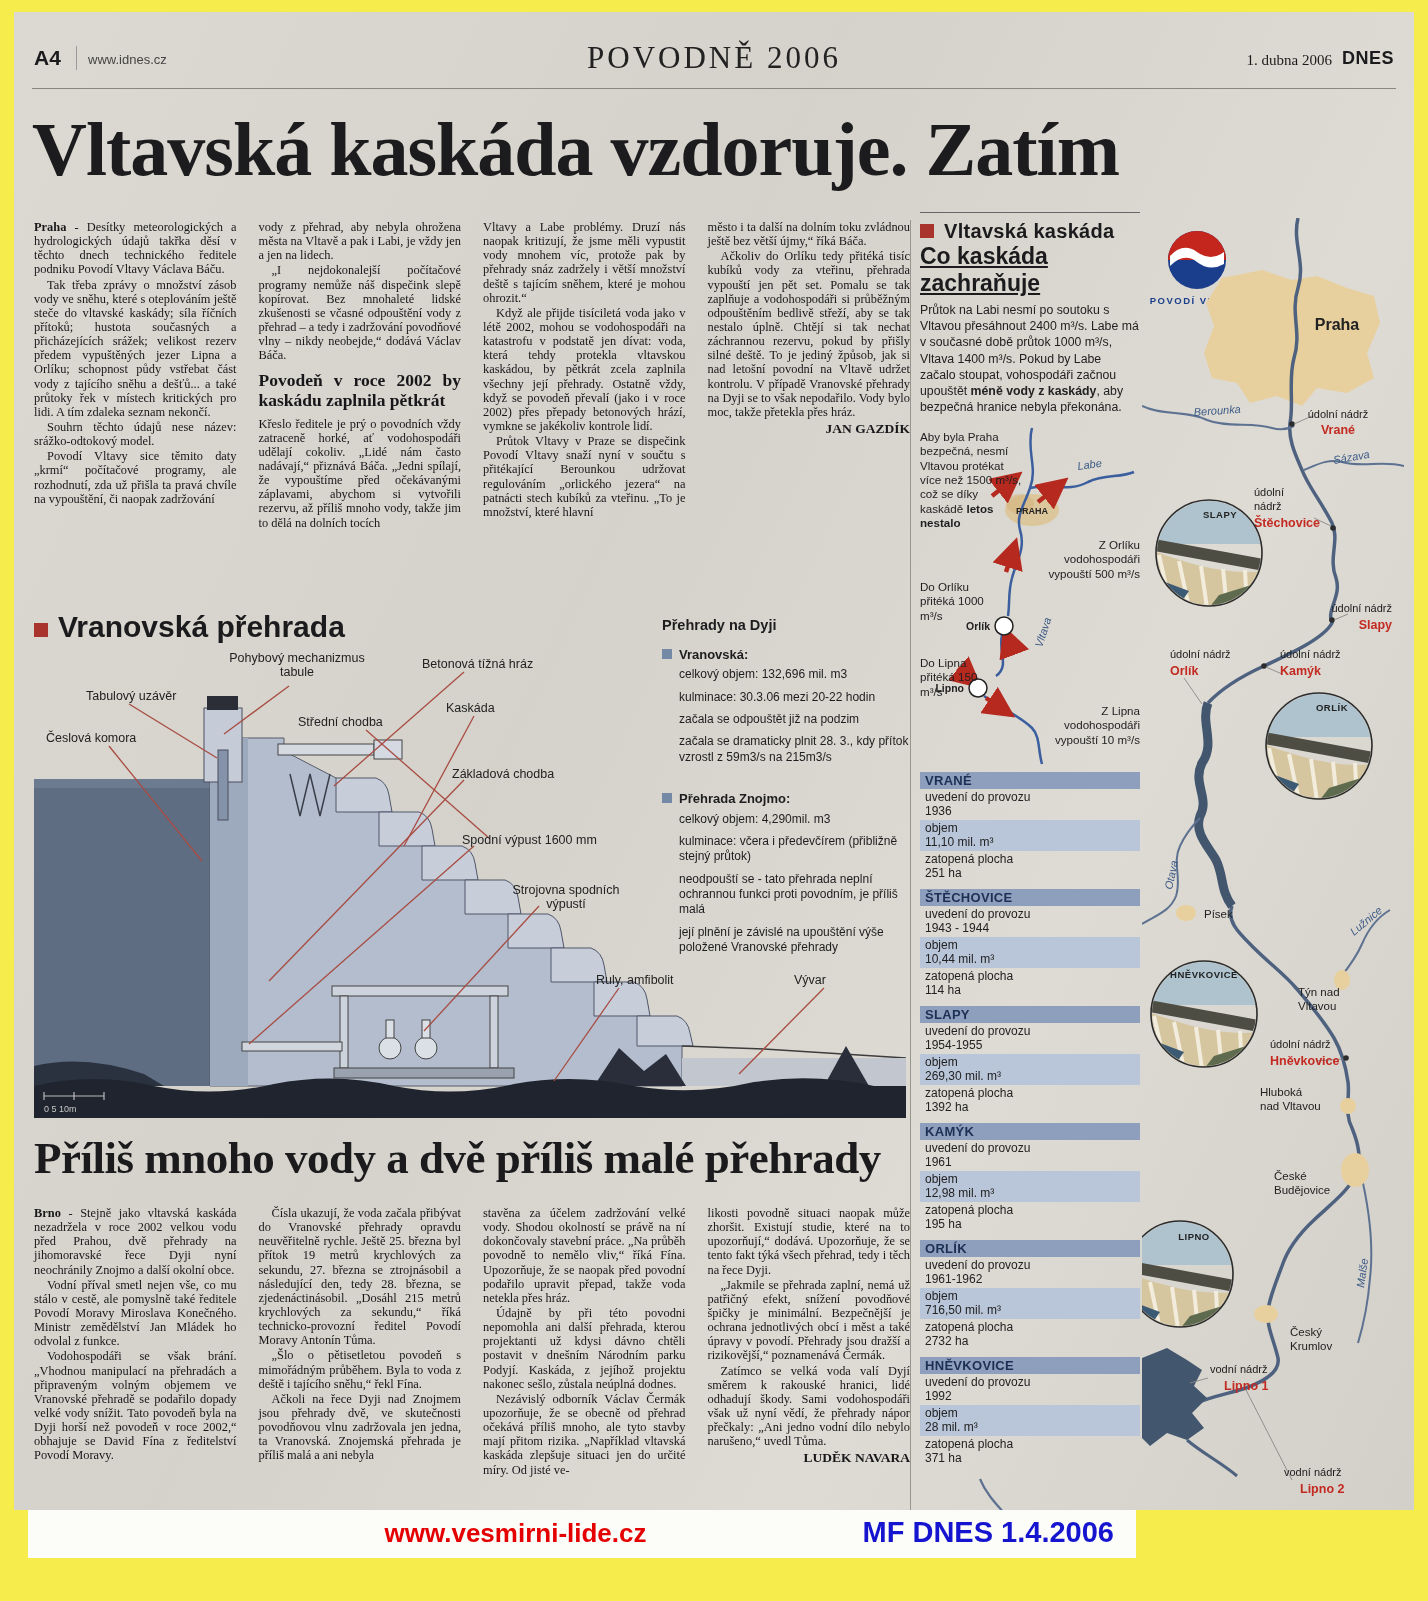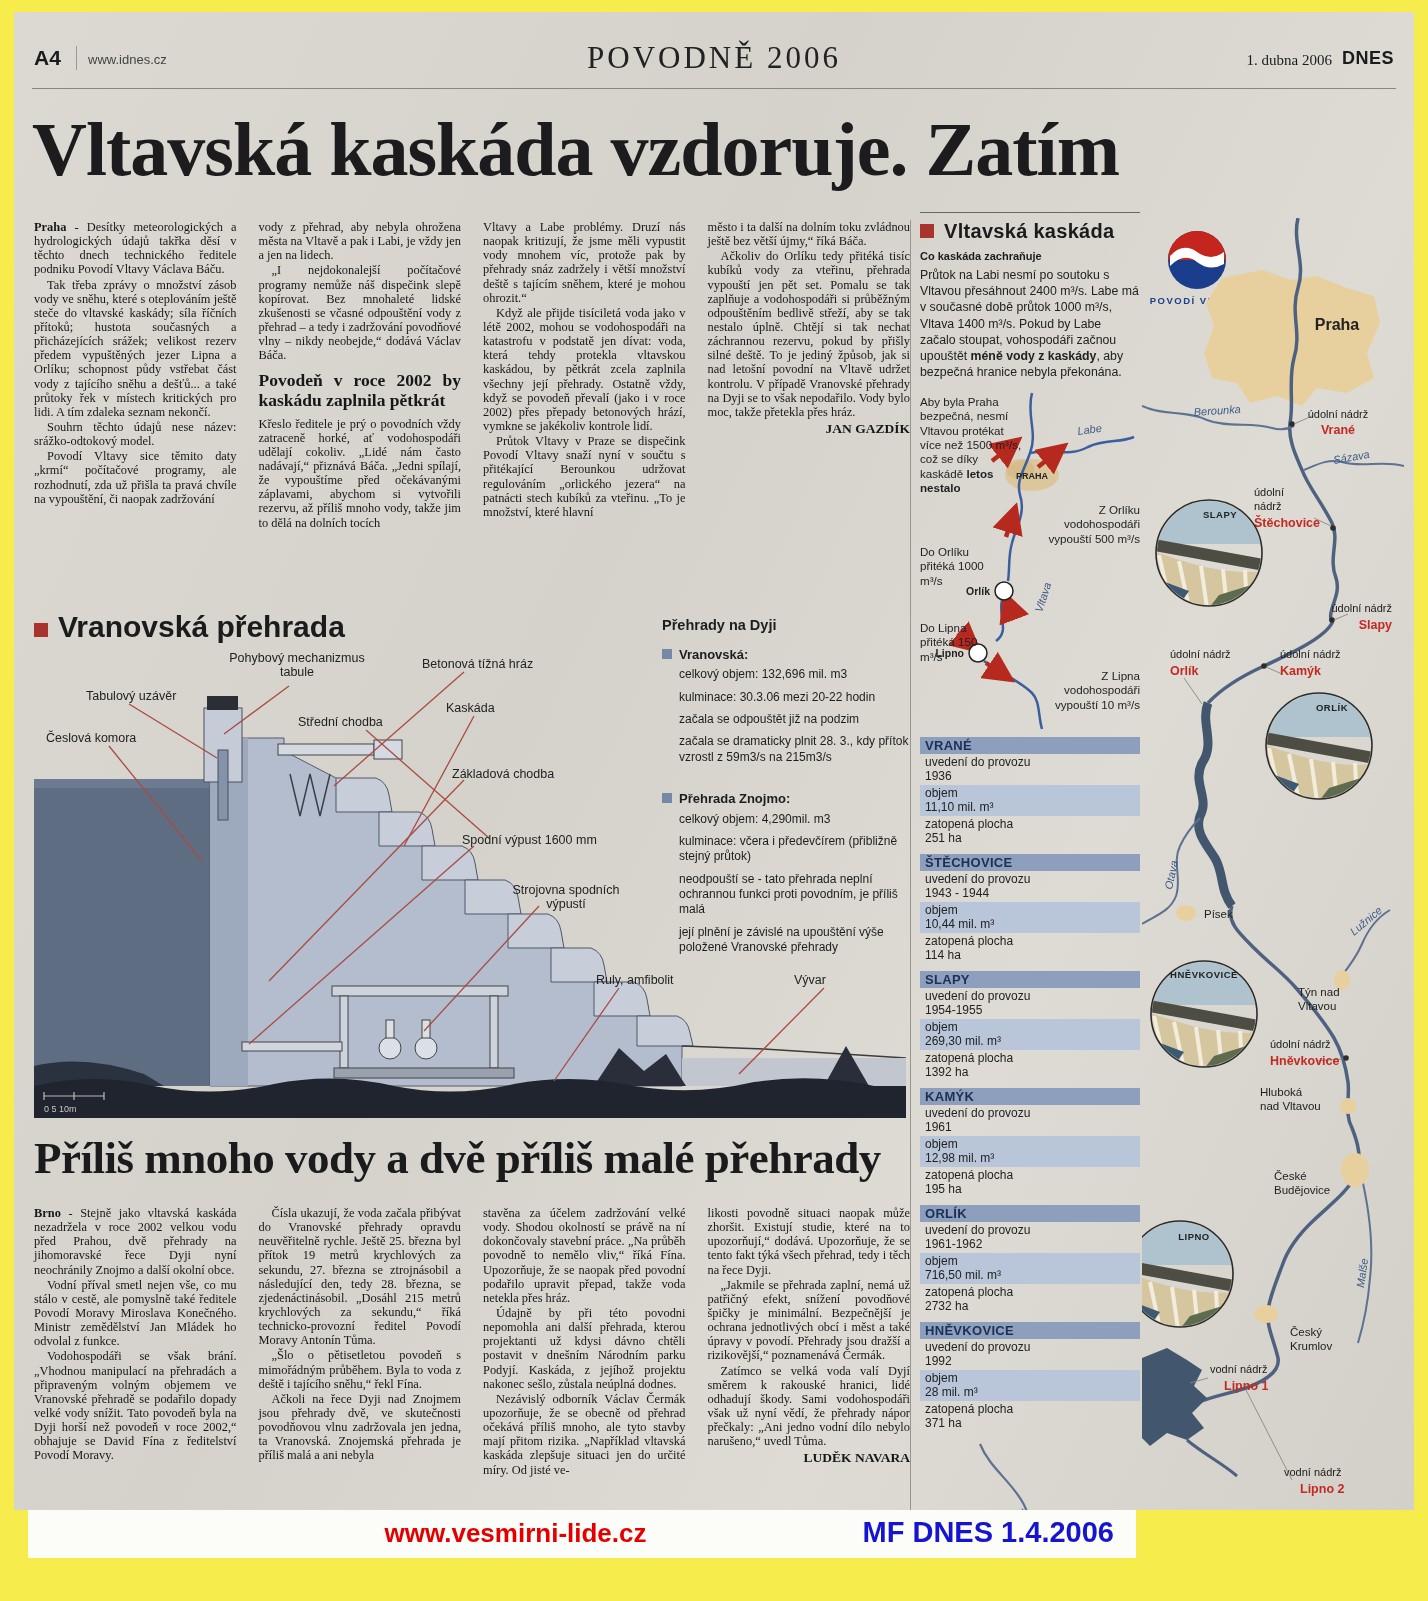--- a/index.html
+++ b/index.html
@@ -36,21 +36,21 @@
   
   .dyji{position:absolute;left:648px;top:604px;width:254px;font-size:12px;line-height:1.28;color:#1d1d1f;}
   .dyji h4{margin:0 0 8px 0;font-size:14.5px;}
   .dyji .bt{font-weight:bold;font-size:13px;margin:12px 0 4px 0;}
   .dyji .bsq{display:inline-block;width:10px;height:10px;background:#7589a6;margin-right:7px;}
   .dyji p{margin:0 0 7px 17px;}
   .a2head{position:absolute;left:20px;top:1120px;width:876px;font-family:"Liberation Serif",serif;font-weight:bold;font-size:45px;letter-spacing:-.5px;white-space:nowrap;}
   
   .sidebar{position:absolute;left:906px;top:200px;width:220px;}
   .sb-head{border-top:1px solid #666;padding-top:7px;font-size:20px;font-weight:bold;letter-spacing:.3px;}
-  .sb-sub{font-size:11px;font-weight:bold;margin:7px 0 5px 0;}
+  .sb-sub{font-size:23px;font-weight:bold;margin:0 0 5px 0;text-decoration:underline;}
   .sb-intro{font-size:12.3px;line-height:1.32;color:#222;}
   .sb-map{position:relative;height:352px;margin-top:4px;}
   .sb-map svg{position:absolute;left:0;top:0;}
   .ann{position:absolute;font-size:11.6px;line-height:1.25;color:#1e1e20;}
   .ann.r{text-align:right;}
   .dam-table{margin-bottom:7px;}
   .dam-head{background:#8d9fbc;color:#1c2f55;font-weight:bold;font-size:13px;padding:1px 5px;letter-spacing:.3px;}
   .dam-row{display:flex;justify-content:space-between;font-size:12px;padding:1.5px 5px;color:#222;flex-direction:column;}
   .dam-row.objem{background:#b9c5d8;}
   .sb-bmap{position:relative;height:218px;}

